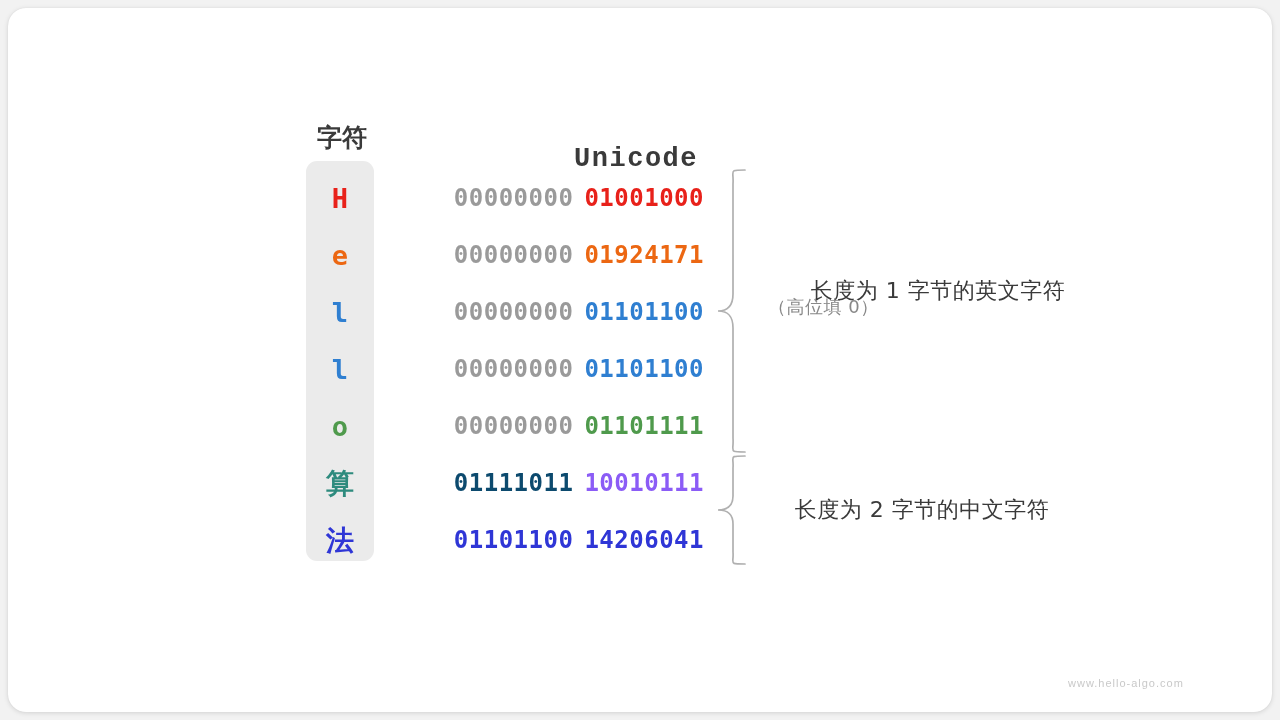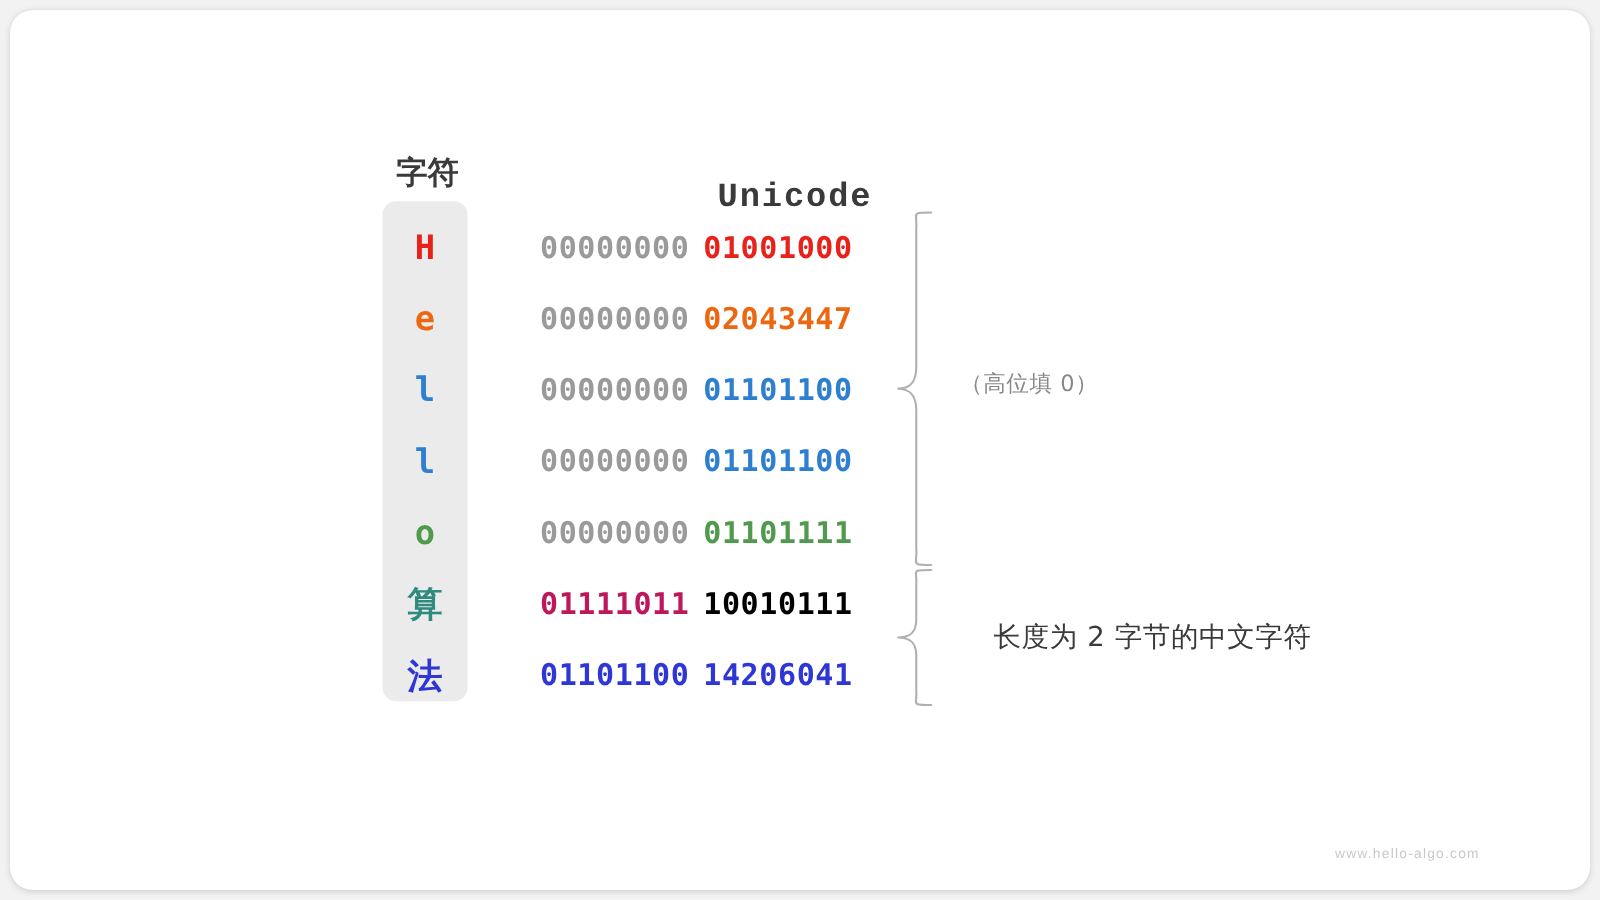--- a/index.html
+++ b/index.html
@@ -77,20 +77,21 @@
     position: absolute;
     left: 424px;
     width: 272px;
     height: 40px;
     line-height: 40px;
     font-size: 24px;
     font-weight: bold;
     letter-spacing: 0.5px;
     white-space: nowrap;
     font-family: "DejaVu Sans Mono", "Liberation Mono", monospace;
+    text-align: right;
   }
   .bin-gap { display: inline-block; width: 11px; }
 
   
   .brace-svg { position: absolute; }
 
   
   .anno {
     position: absolute;
     white-space: nowrap;
@@ -146,25 +147,25 @@
         <div class="char-cell" style="top: 219px; color: rgb(236, 103, 18);">e</div>
         <div class="char-cell" style="top: 276px; color: rgb(47, 127, 209);">l</div>
         <div class="char-cell" style="top: 333px; color: rgb(47, 127, 209);">l</div>
         <div class="char-cell" style="top: 390px; color: rgb(79, 154, 76);">o</div>
         <div class="char-cell cjk" style="top: 447px; color: rgb(46, 139, 126);">算</div>
         <div class="char-cell cjk" style="top: 504px; color: rgb(47, 54, 214);">法</div>
       </div>
 
     <div id="bin-rows">
         <div class="bin-row" style="top: 170px;"><span style="color: rgb(154, 154, 154); font-weight: bold;">00000000</span><span class="bin-gap"></span><span style="color: rgb(232, 33, 26); font-weight: bold;">01001000</span></div>
-        <div class="bin-row" style="top: 227px;"><span style="color: rgb(154, 154, 154); font-weight: bold;">00000000</span><span class="bin-gap"></span><span style="color: rgb(236, 103, 18); font-weight: bold;">02043447</span></div>
+        <div class="bin-row" style="top: 227px;"><span style="color: rgb(154, 154, 154); font-weight: bold;">00000000</span><span class="bin-gap"></span><span style="color: rgb(236, 103, 18); font-weight: bold;">01924171</span></div>
         <div class="bin-row" style="top: 284px;"><span style="color: rgb(154, 154, 154); font-weight: bold;">00000000</span><span class="bin-gap"></span><span style="color: rgb(47, 127, 209); font-weight: bold;">01101100</span></div>
         <div class="bin-row" style="top: 341px;"><span style="color: rgb(154, 154, 154); font-weight: bold;">00000000</span><span class="bin-gap"></span><span style="color: rgb(47, 127, 209); font-weight: bold;">01101100</span></div>
         <div class="bin-row" style="top: 398px;"><span style="color: rgb(154, 154, 154); font-weight: bold;">00000000</span><span class="bin-gap"></span><span style="color: rgb(79, 154, 76); font-weight: bold;">01101111</span></div>
-        <div class="bin-row" style="top: 455px;"><span style="color: #be185d; font-weight: bold;">01111011</span><span class="bin-gap"></span><span style="color: #000000; font-weight: bold; margin-top: 40px;">10010111</span></div>
+        <div class="bin-row" style="top: 455px;"><span style="color: #0c4a6e; font-weight: bold;">01111011</span><span class="bin-gap"></span><span style="color: #8b5cf6; font-weight: bold; margin-top: 40px;">10010111</span></div>
         <div class="bin-row" style="top: 512px;"><span style="color: rgb(47, 54, 214); font-weight: bold;">01101100</span><span class="bin-gap"></span><span style="color: rgb(47, 54, 214); font-weight: bold;">14206041</span></div>
       </div>
 
     <svg class="brace-svg" id="brace-english" style="left:706px; top:158px;" width="46" height="290" viewBox="0 0 46 290">
       <path d="M 31 4
                C 14 4 20 4 19 18
                L 19 128
                C 19 140 14 145 4 145
                C 14 145 19 150 19 162
                L 19 272
@@ -174,19 +175,20 @@
     <svg class="brace-svg" id="brace-chinese" style="left:706px; top:444px;" width="46" height="116" viewBox="0 0 46 116">
       <path d="M 31 4
                C 14 4 20 4 19 16
                L 19 44
                C 19 54 14 58 4 58
                C 14 58 19 62 19 72
                L 19 100
                C 20 112 14 112 31 112" fill="none" stroke="#b0b0b0" stroke-width="1.7" stroke-linecap="round"></path>
     </svg>
 
+    <div class="anno" id="anno1-line1">长度为 1 字节的英文字符</div>
     <div class="anno" id="anno1-line2">（高位填 0）</div>
     <div class="anno" id="anno2-line1">长度为 2 字节的中文字符</div>
 
     <div id="watermark">www.hello-algo.com</div>
 
   </div>
 </div>
 
 </body></html>

